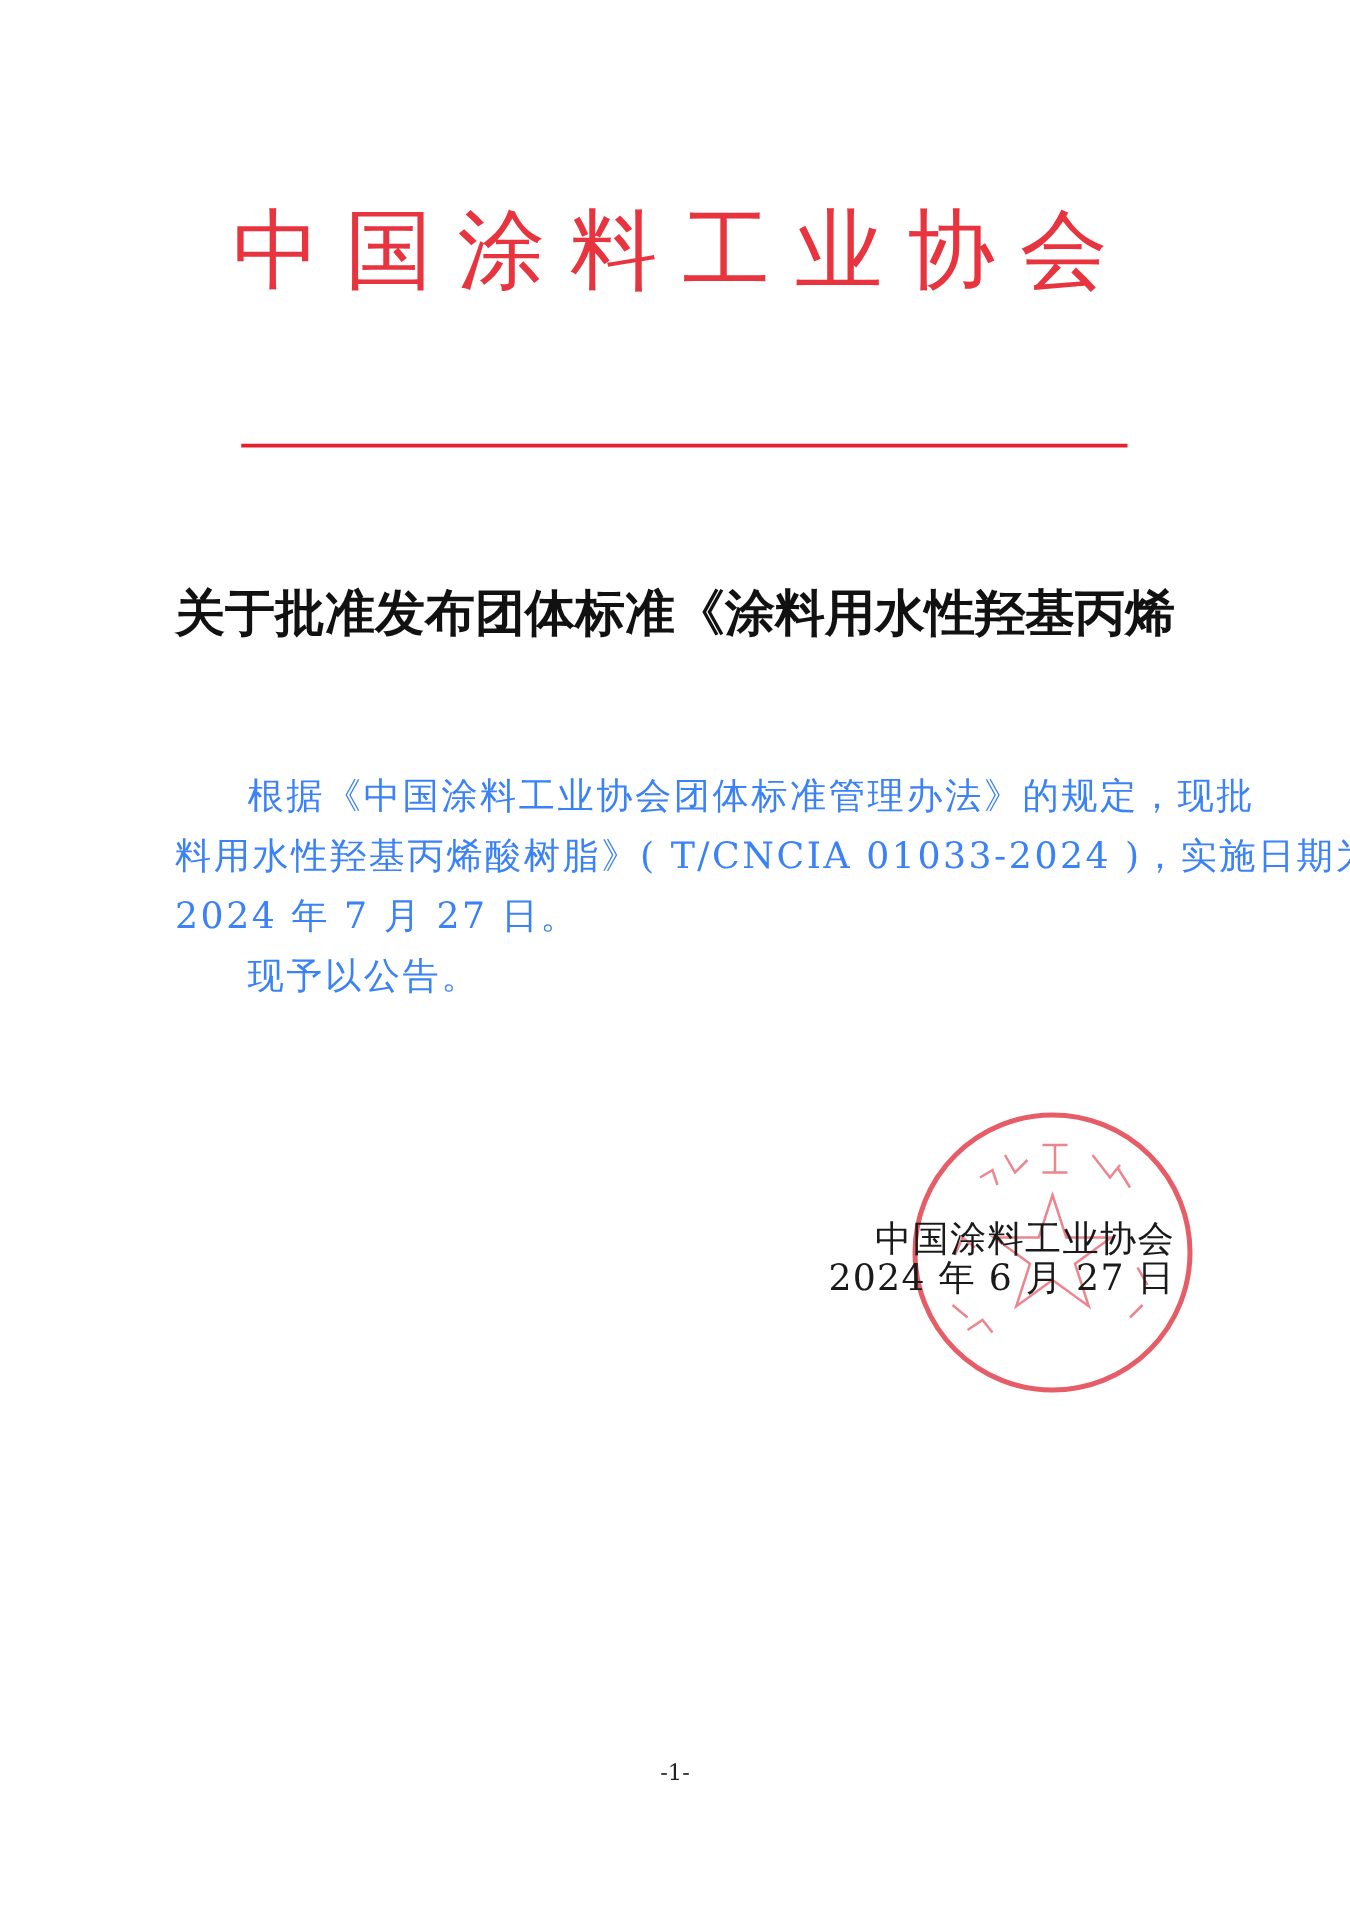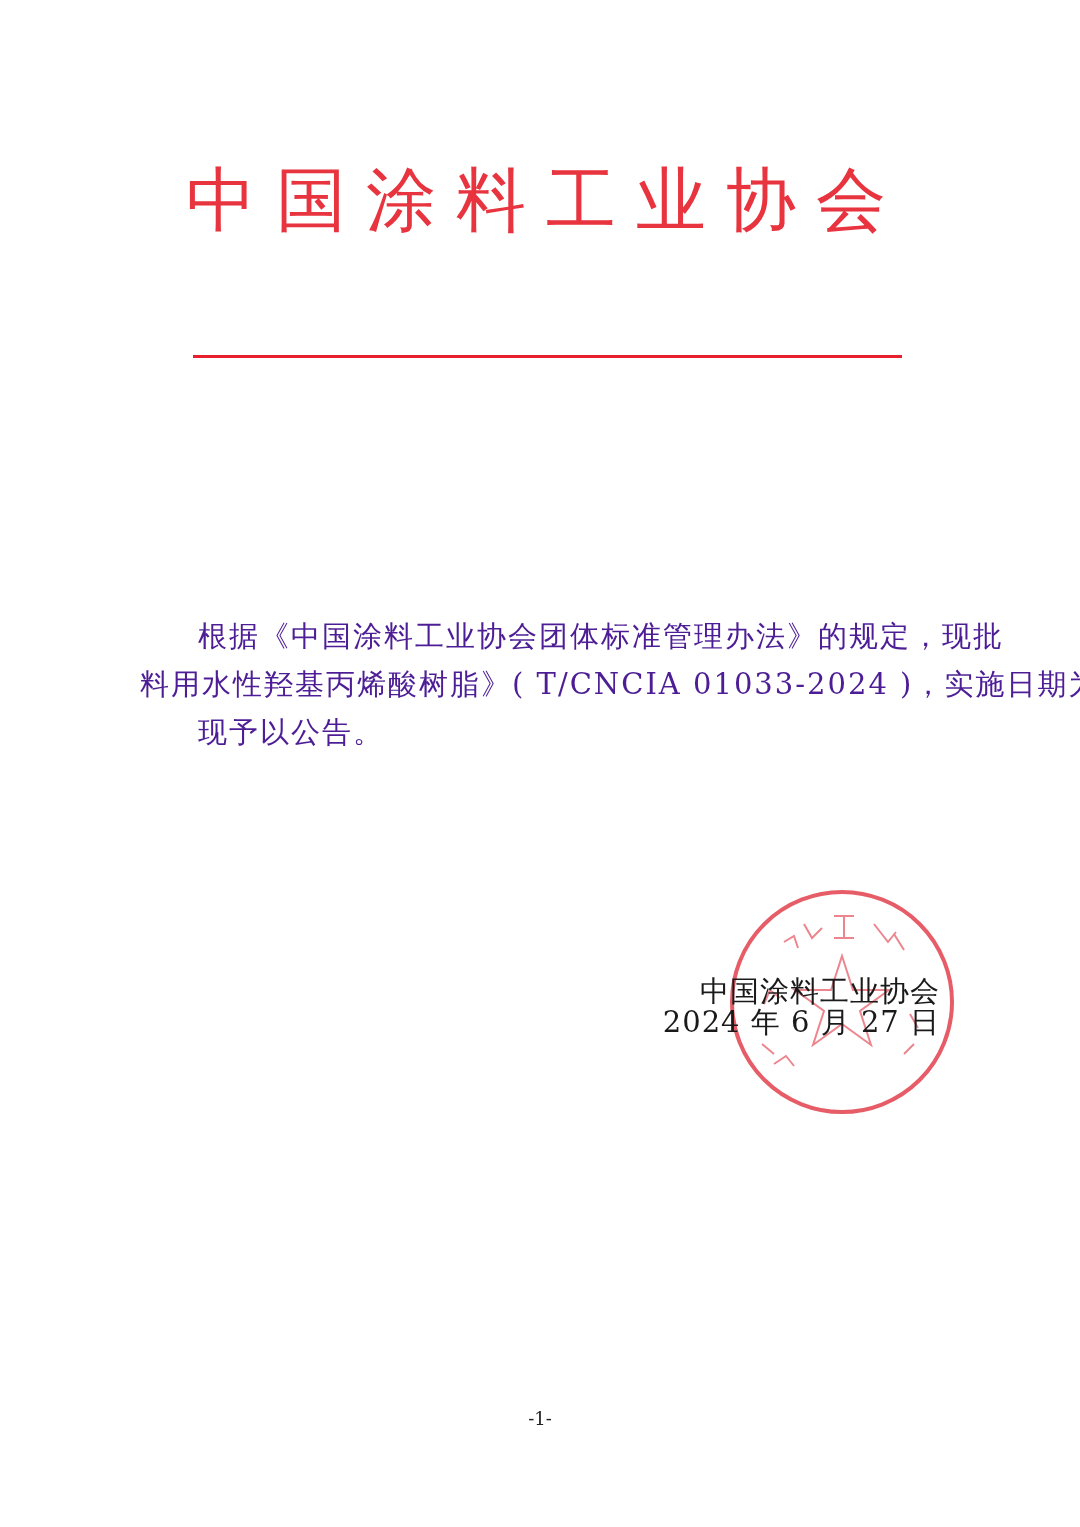--- a/index.html
+++ b/index.html
@@ -52,21 +52,21 @@
     }
     .doc-title .line { display: block; white-space: nowrap; }
     .body-text {
       position: absolute;
       top: 612px;
       left: 140px;
       width: 800px;
       font-family: "DejaVu Serif", "Liberation Serif", serif;
       font-size: 29px;
       line-height: 48px;
-      color: #4c1d95;
+      color: #3b82f6;
       letter-spacing: 2px;
     }
     .body-text .para { margin: 0; text-align: justify; }
     .body-text .line { display: block; white-space: nowrap; }
     .body-text .indent { padding-left: 58px; }
     .stamp {
       position: absolute;
       left: 730px;
       top: 890px;
       width: 224px;
@@ -100,26 +100,28 @@
       color: #222;
     }
   </style>
 </head>
 <body>
 
 <div class="letterhead">中国涂料工业协会</div>
 <div class="red-rule"></div>
 
 <div class="doc-title">
+  <span class="line">关于批准发布团体标准《涂料用水性羟基丙烯</span>
 </div>
 
 <div class="body-text">
   <div class="para">
     <span class="line indent">根据《中国涂料工业协会团体标准管理办法》的规定，现批</span>
     <span class="line">料用水性羟基丙烯酸树脂》( T/CNCIA 01033-2024 )，实施日期为</span>
+    <span class="line">2024 年 7 月 27 日。</span>
   </div>
   <div class="para">
     <span class="line indent">现予以公告。</span>
   </div>
 </div>
 
 <div class="stamp">
   <svg width="216" height="216" viewBox="0 0 216 216">
     <g fill="none" stroke="#e2414e" stroke-width="2" opacity="0.75">
       <polygon points="108,62 119,96 155,96 126,117 137,151 108,130 79,151 90,117 61,96 97,96"></polygon>

